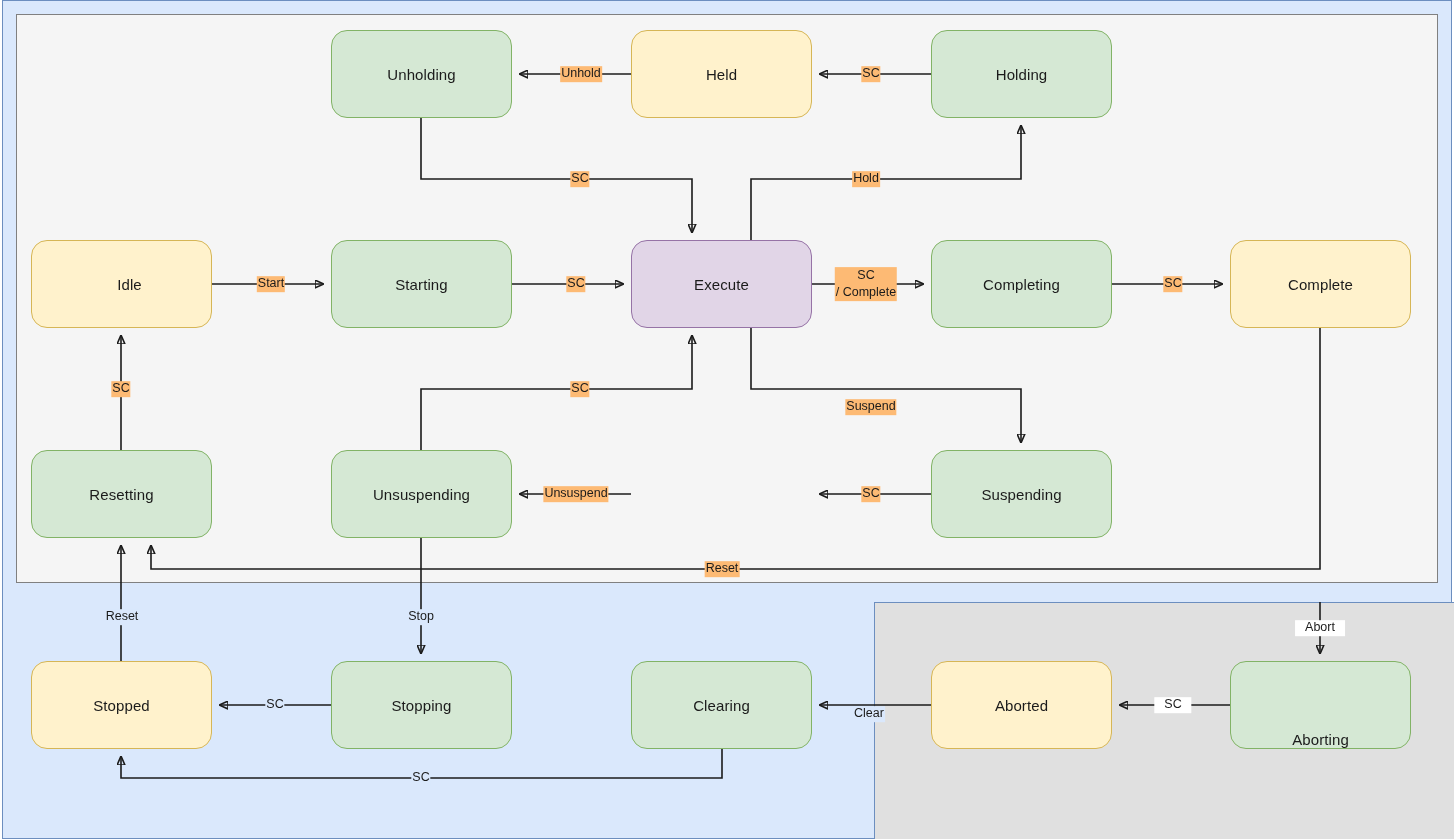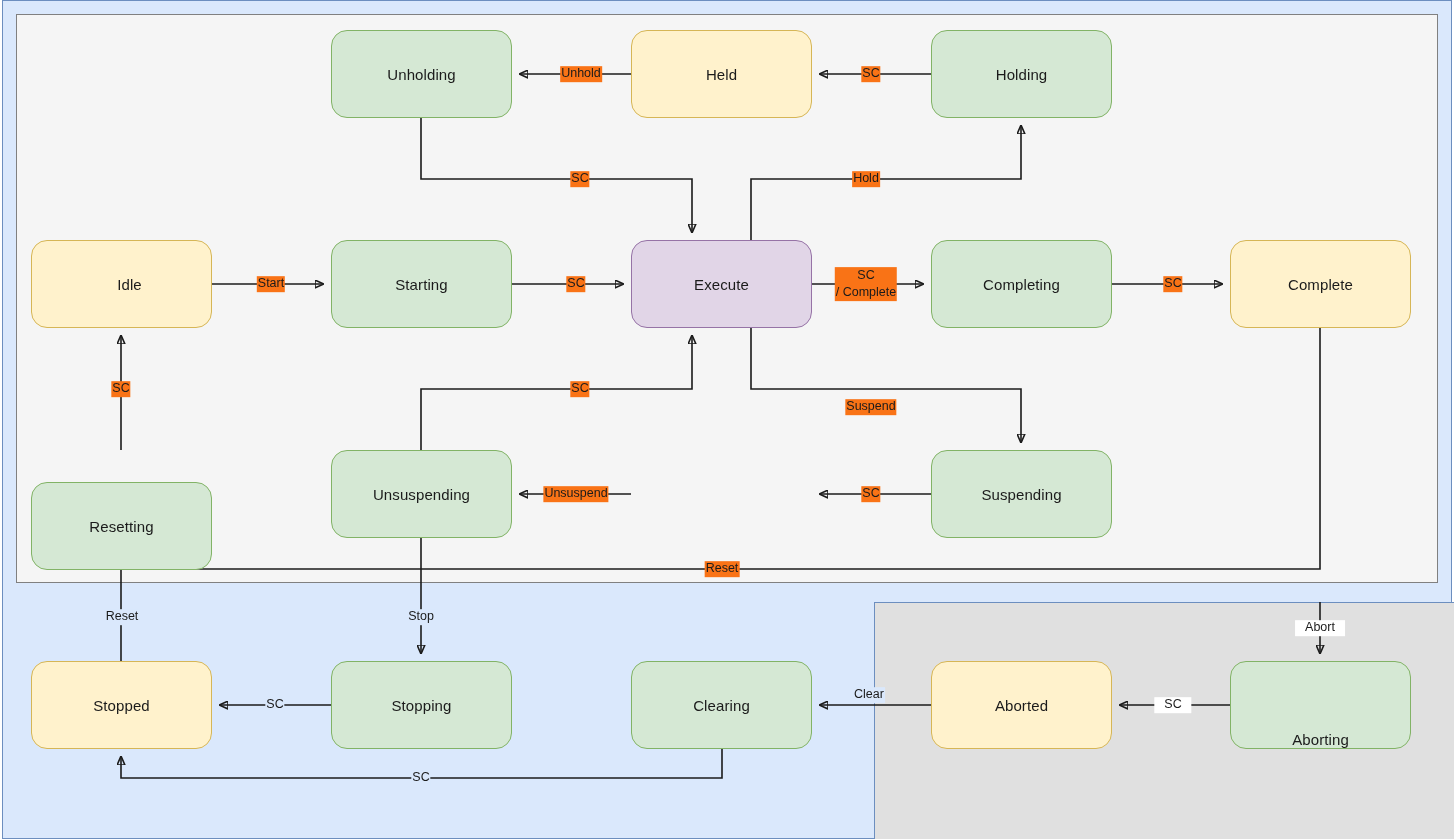--- a/index.html
+++ b/index.html
@@ -85,21 +85,21 @@
   
   .edge-label {
     position: absolute;
     font-size: 12.5px;
     color: #1b1b1b;
     white-space: nowrap;
     line-height: 1.25;
     transform: translate(-50%, -50%);
     text-align: center;
   }
-  .edge-label.on-gray  { background: #f97316; padding: 0 1px; }
+  .edge-label.on-gray  { background: #fdba74; padding: 0 1px; }
   .edge-label.on-blue  { background: #dae8fc; padding: 0 1px; }
   .edge-label.on-white { background: #ffffff; padding: 0 10px; }
   .edge-label.two-line { line-height: 1.35; }
 </style>
 </head>
 <body>
 
 <div id="canvas">
 
   <div class="container-blue"></div>
@@ -175,21 +175,21 @@
   <div class="node purple" style="left:631px;top:240px;">
       <span>Execute</span>
     </div>
   <div class="node green" style="left:931px;top:240px;">
       <span>Completing</span>
     </div>
   <div class="node yellow" style="left:1230px;top:240px;">
       <span>Complete</span>
     </div>
 
-  <div class="node green" style="left:31px;top:450px;margin-top:32px;">
+  <div class="node green" style="left:31px;top:450px;">
       <span>Resetting</span>
     </div>
   <div class="node green" style="left:331px;top:450px;">
       <span>Unsuspending</span>
     </div>
   <div class="node green" style="left:931px;top:450px;">
       <span>Suspending</span>
     </div>
 
   <div class="node yellow" style="left:31px;top:661px;">
@@ -219,17 +219,17 @@
   <div class="edge-label on-gray" style="left:121px;top:389px;">SC</div>
   <div class="edge-label on-gray" style="left:580px;top:389px;">SC</div>
   <div class="edge-label on-gray" style="left:871px;top:375px;margin-top:32px;">Suspend</div>
   <div class="edge-label on-gray" style="left:576px;top:494px;">Unsuspend</div>
   <div class="edge-label on-gray" style="left:871px;top:494px;">SC</div>
   <div class="edge-label on-gray" style="left:722px;top:569px;">Reset</div>
   <div class="edge-label on-blue" style="left:122px;top:617px;">Reset</div>
   <div class="edge-label on-blue" style="left:421px;top:617px;">Stop</div>
   <div class="edge-label on-blue" style="left:275px;top:705px;">SC</div>
   <div class="edge-label on-blue" style="left:421px;top:778px;">SC</div>
-  <div class="edge-label on-blue" style="left:869px;top:695px;">Clear</div>
+  <div class="edge-label on-blue" style="left:869px;top:714px;">Clear</div>
   <div class="edge-label on-white" style="left:1173px;top:705px;">SC</div>
   <div class="edge-label on-white" style="left:1320px;top:628px;">Abort</div>
 
 </div>
 
 </body></html>

